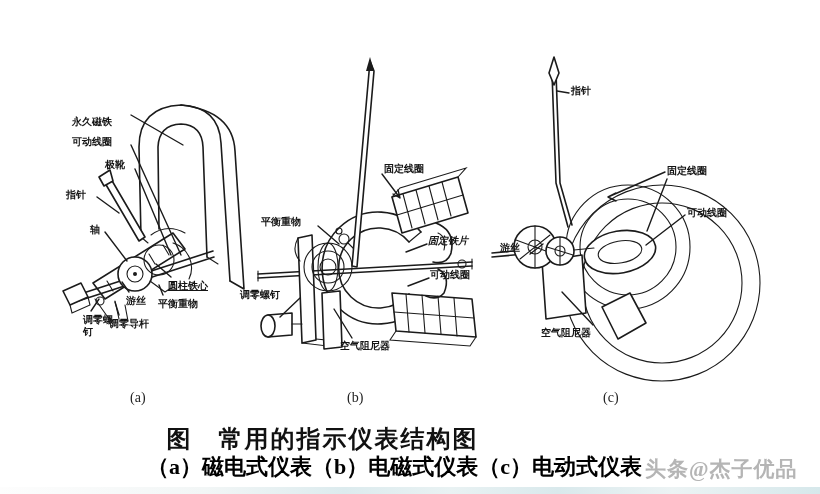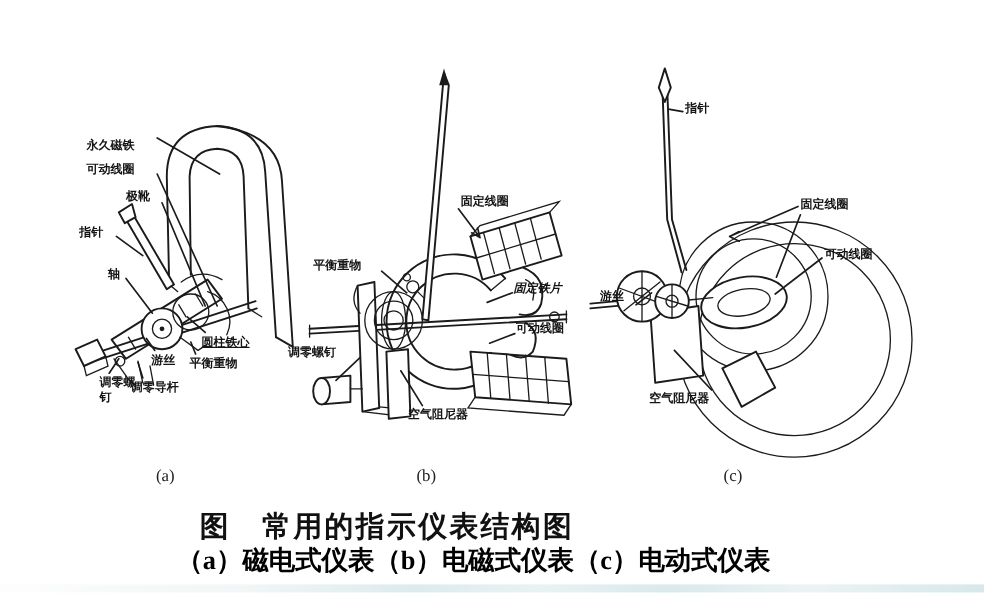--- a/index.html
+++ b/index.html
@@ -204,15 +204,16 @@
 
   <div class="lbl" style="left:571px;top:85px;">指针</div>
   <div class="lbl" style="left:667px;top:165px;">固定线圈</div>
   <div class="lbl" style="left:687px;top:207px;">可动线圈</div>
   <div class="lbl" style="left:500px;top:242px;">游丝</div>
   <div class="lbl" style="left:541px;top:327px;">空气阻尼器</div>
   <div class="tag" style="left:603px;top:390px;">(c)</div>
 
   <div class="cap1">图　常用的指示仪表结构图</div>
   <div class="cap2">（a）磁电式仪表（b）电磁式仪表（c）电动式仪表</div>
+  <div class="wm">头条@杰子优品</div>
   <div class="bstrip"></div>
 
 </div>
 
 </body></html>

